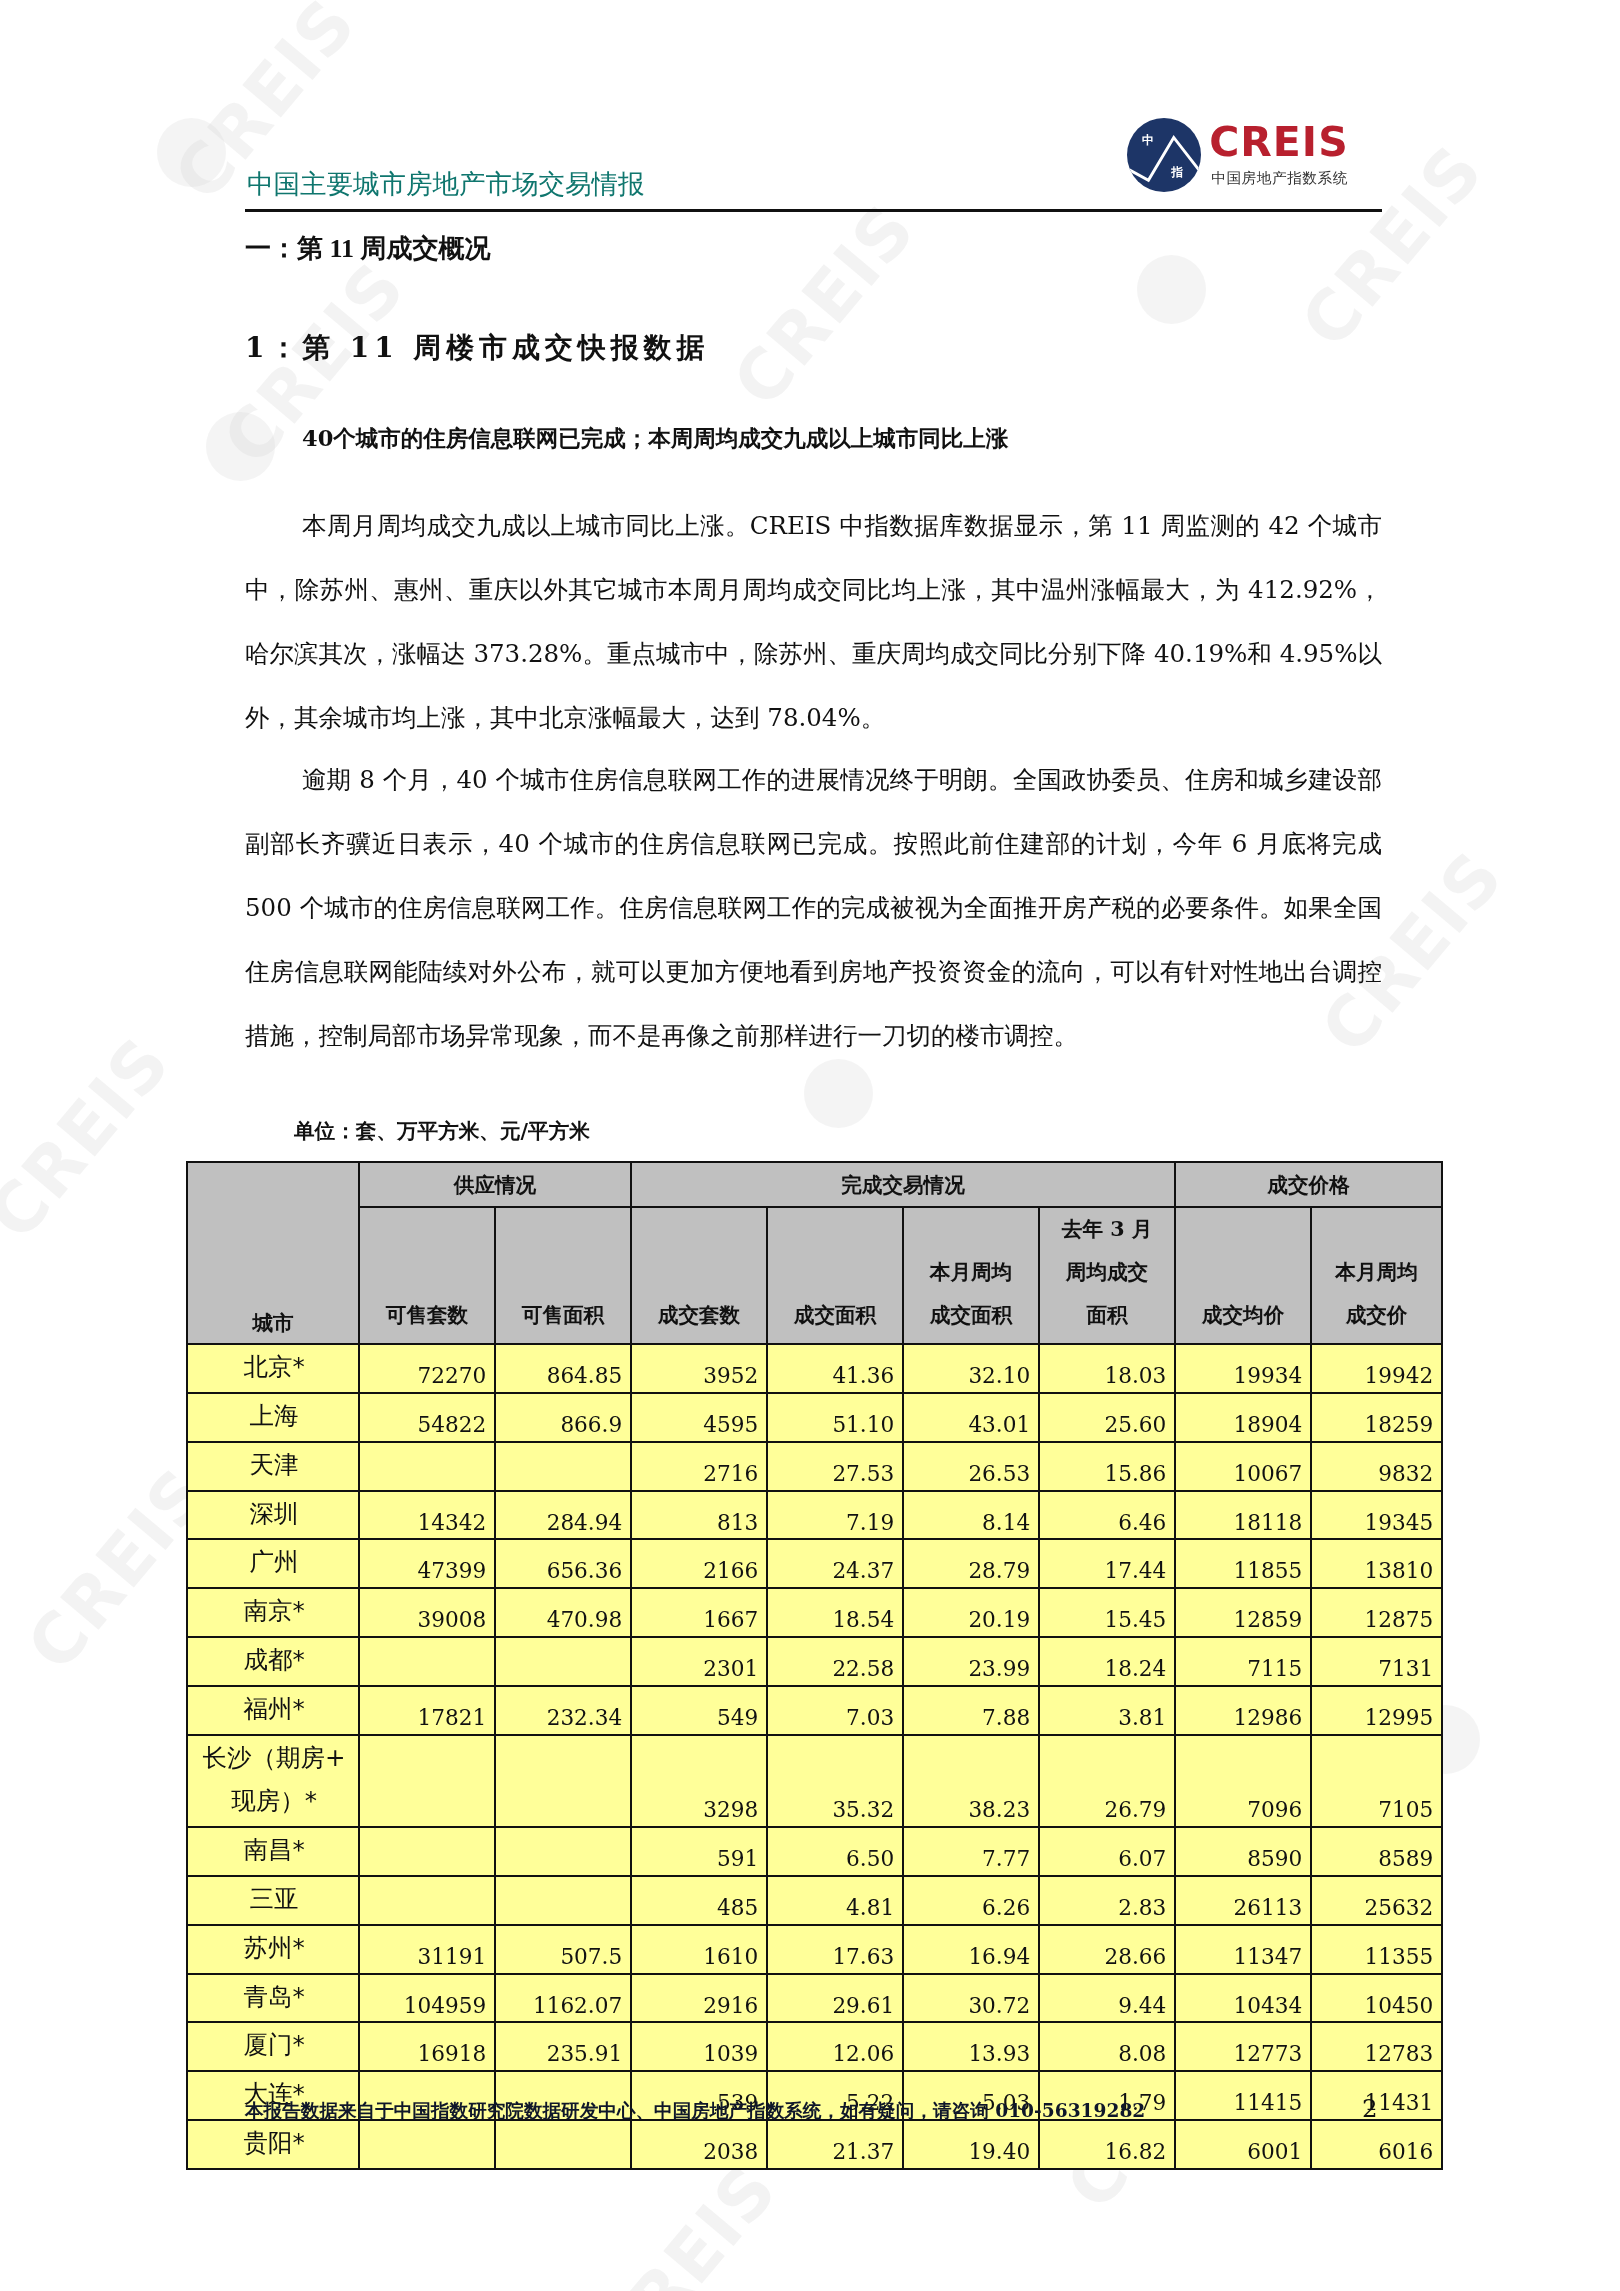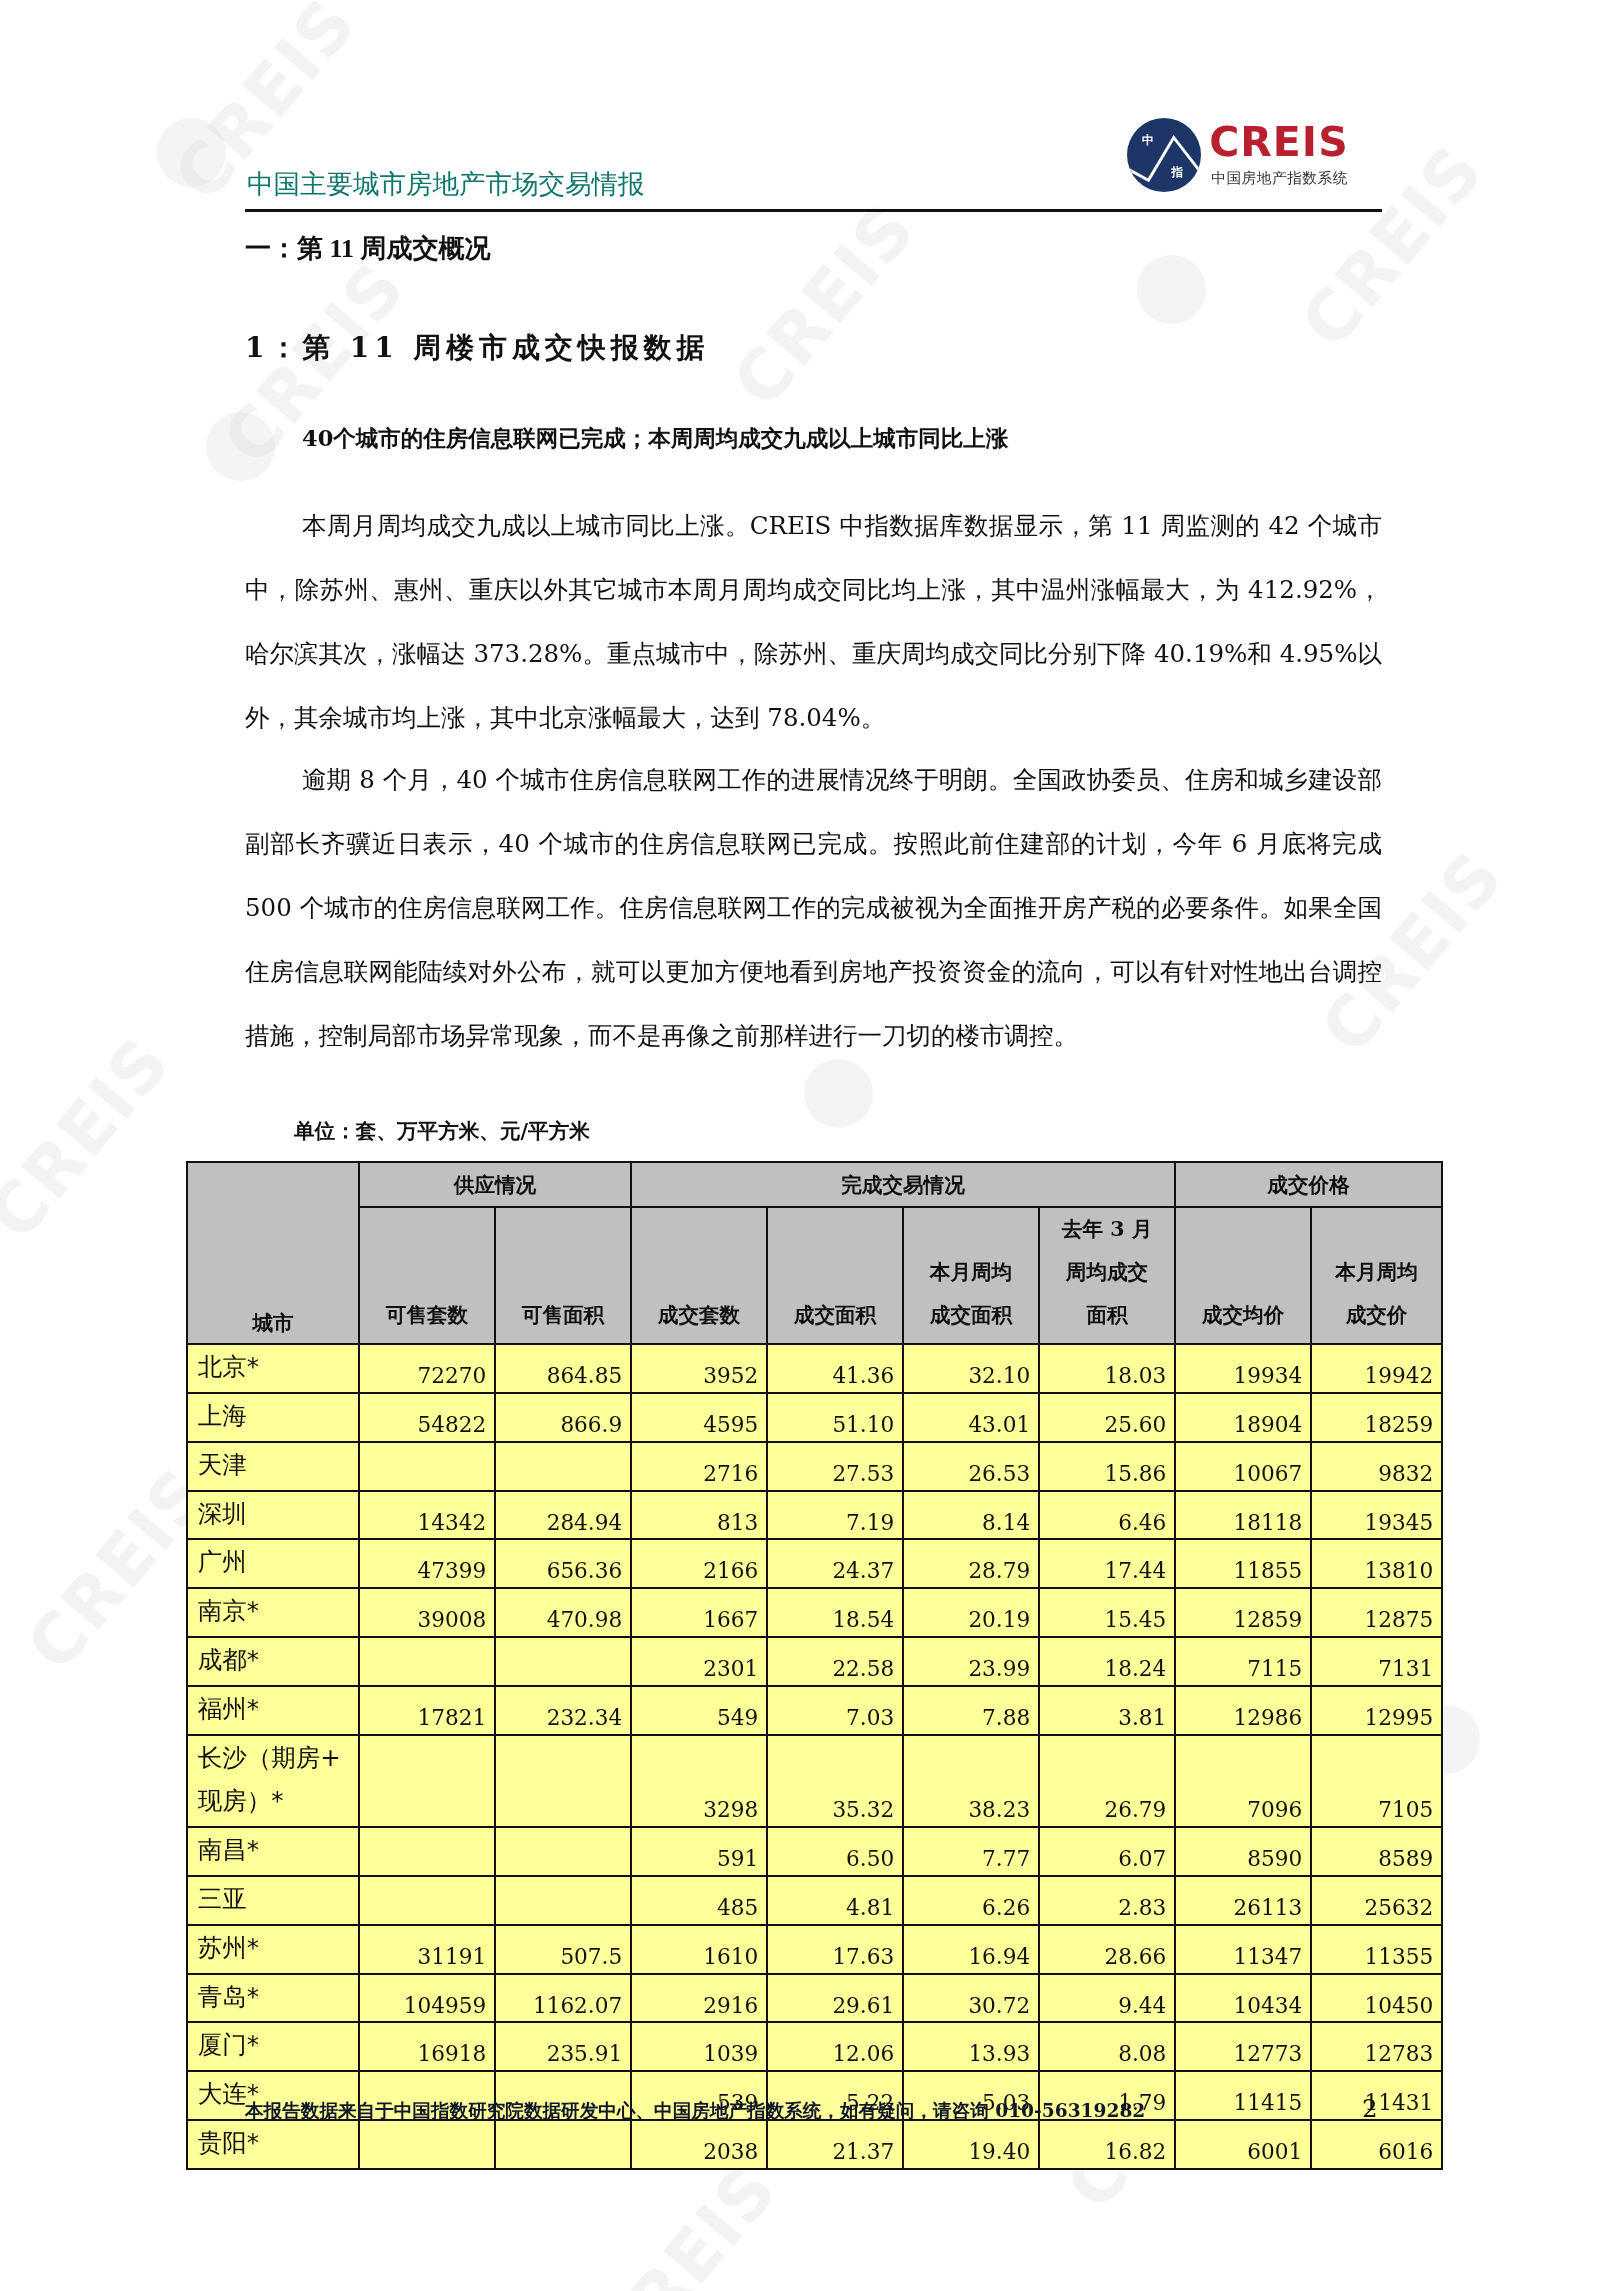--- a/index.html
+++ b/index.html
@@ -196,21 +196,21 @@
     .tbl td {
       background: #ffff99;
       font-size: 21.6px;
       height: 39px;
       text-align: right;
       vertical-align: bottom;
       padding-bottom: 3.9px;
       color: #111;
     }
     .tbl td.city {
-      text-align: left;
+      text-align: center;
       font-family: "DejaVu Sans", sans-serif;
       font-size: 24.5px;
       line-height: 43px;
       padding-left: 9.8px;
     }
     .tbl tr.tall td { height: 84px; }
 
     
     .footer {
       position: absolute;

